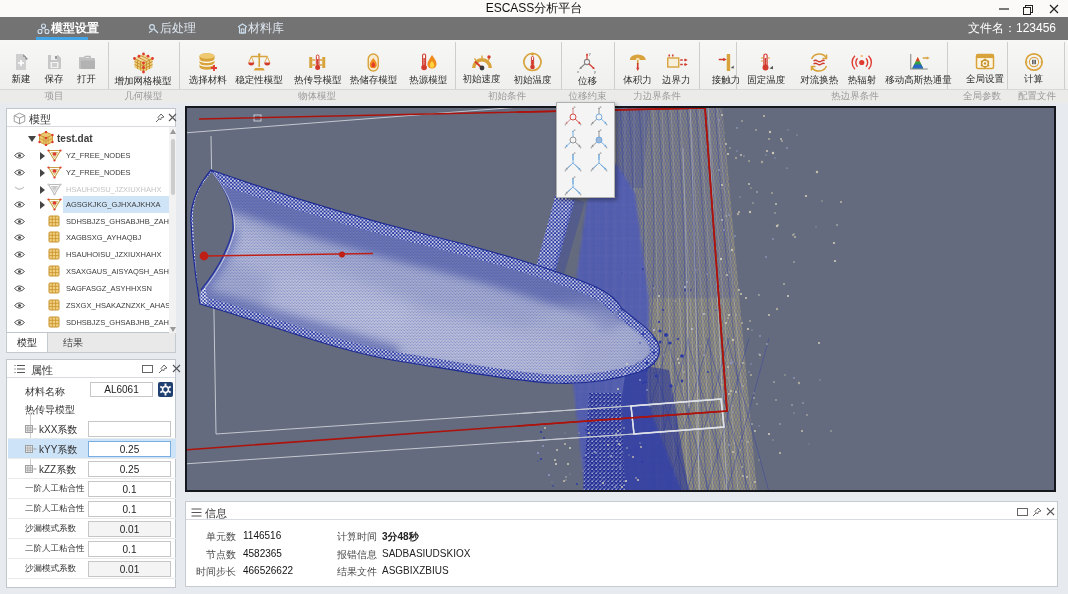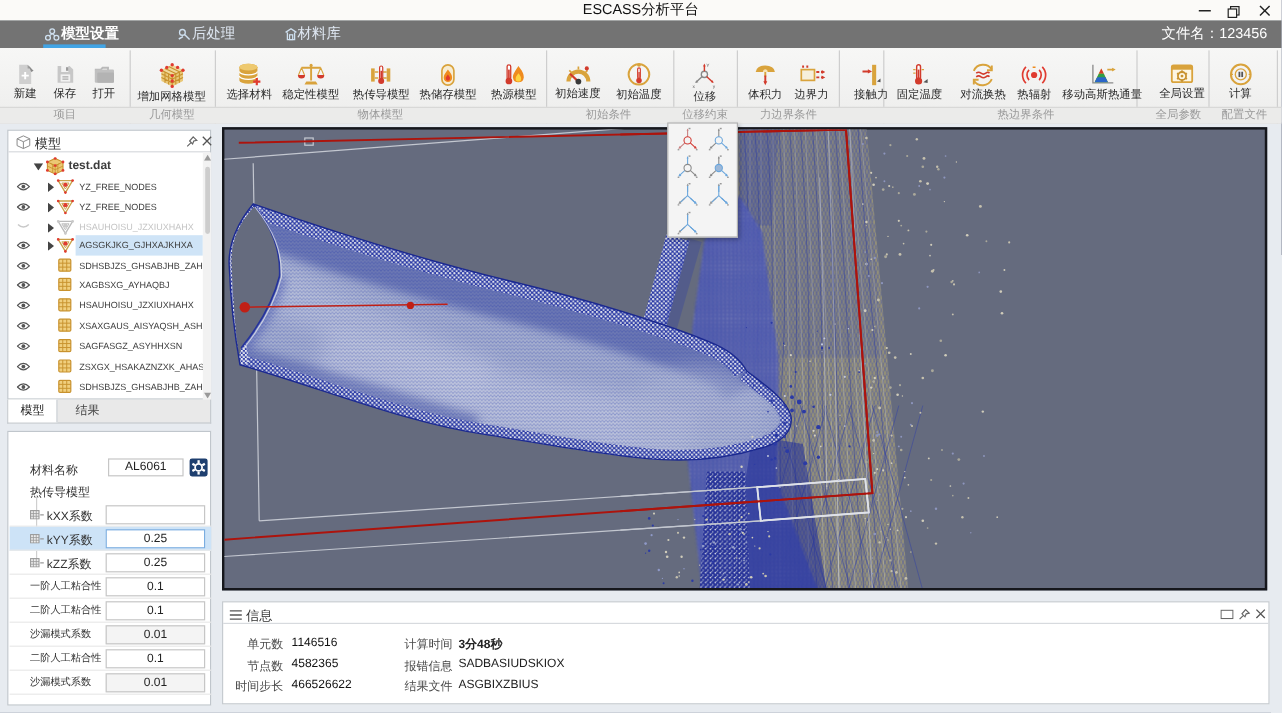--- a/index.html
+++ b/index.html
@@ -875,20 +875,35 @@
     </svg>
 <svg class="abs" style="left:163px;top:218px" width="6" height="5" viewBox="0 0 6 5">
       <path d="M0 0 L6 0 L3 5 Z" fill="#999"></path>
     </svg>
 </div>
 <div class="abs" style="left:6px;top:333px;width:170px;height:20px;background:#e9e9e9;border:1px solid #c6cbd0;border-top:none;">
     <div class="abs" style="left:0;top:0;width:41px;height:19px;background:#fff;border-right:1px solid #c6cbd0;font-size:10px;color:#222;text-align:center;line-height:19px;">模型</div>
     <div class="abs" style="left:41px;top:0;width:50px;height:19px;font-size:10px;color:#444;text-align:center;line-height:19px;">结果</div>
   </div>
 <div class="panel" style="left:6px;top:359px;width:170px;height:229px;">
+<div class="phead">
+      <svg class="abs" style="left:7px;top:4px" width="12" height="10" viewBox="0 0 12 10">
+        <path d="M3 1.5 L11 1.5 M3 5 L11 5 M3 8.5 L11 8.5 M0.5 1.5 L1.5 1.5 M0.5 5 L1.5 5 M0.5 8.5 L1.5 8.5" stroke="#555" stroke-width="1.1"></path>
+      </svg>
+      <span style="position:absolute;left:24px;top:3px;">属性</span>
+      <svg class="abs" style="left:135px;top:5px" width="11" height="8" viewBox="0 0 11 8">
+        <rect x="0.5" y="0.5" width="10" height="7" fill="none" stroke="#666" stroke-width="1"></rect>
+      </svg>
+      <svg class="abs" style="left:151px;top:4px" width="10" height="10" viewBox="0 0 10 10">
+        <path d="M6 1 L9 4 L6.5 4.5 L5.5 7 L3 4.5 Z M4 6 L1 9" fill="none" stroke="#666" stroke-width="1"></path>
+      </svg>
+      <svg class="abs" style="left:165px;top:4px" width="9" height="9" viewBox="0 0 9 9">
+        <path d="M1 1 L8 8 M8 1 L1 8" stroke="#555" stroke-width="1.1"></path>
+      </svg>
+    </div>
 <div class="abs" style="left:18px;top:25px;font-size:10px;color:#333;">材料名称</div>
 <div class="pin2" style="left:83px;top:22px;width:63px;height:15px;line-height:14px;">AL6061</div>
 <div class="abs" style="left:151px;top:21.5px;width:15px;height:15.5px;background:#1e3f6f;border-radius:2px;"><svg width="15" height="15" viewBox="0 0 16 16">
         <circle cx="8" cy="8" r="3.1" fill="none" stroke="#fff" stroke-width="1.6"></circle>
         <rect x="7" y="1.6" width="2" height="2.6" fill="#fff" transform="rotate(0 8 8)"></rect>
         <rect x="7" y="1.6" width="2" height="2.6" fill="#fff" transform="rotate(60 8 8)"></rect>
         <rect x="7" y="1.6" width="2" height="2.6" fill="#fff" transform="rotate(120 8 8)"></rect>
         <rect x="7" y="1.6" width="2" height="2.6" fill="#fff" transform="rotate(180 8 8)"></rect>
         <rect x="7" y="1.6" width="2" height="2.6" fill="#fff" transform="rotate(240 8 8)"></rect>
         <rect x="7" y="1.6" width="2" height="2.6" fill="#fff" transform="rotate(300 8 8)"></rect>

